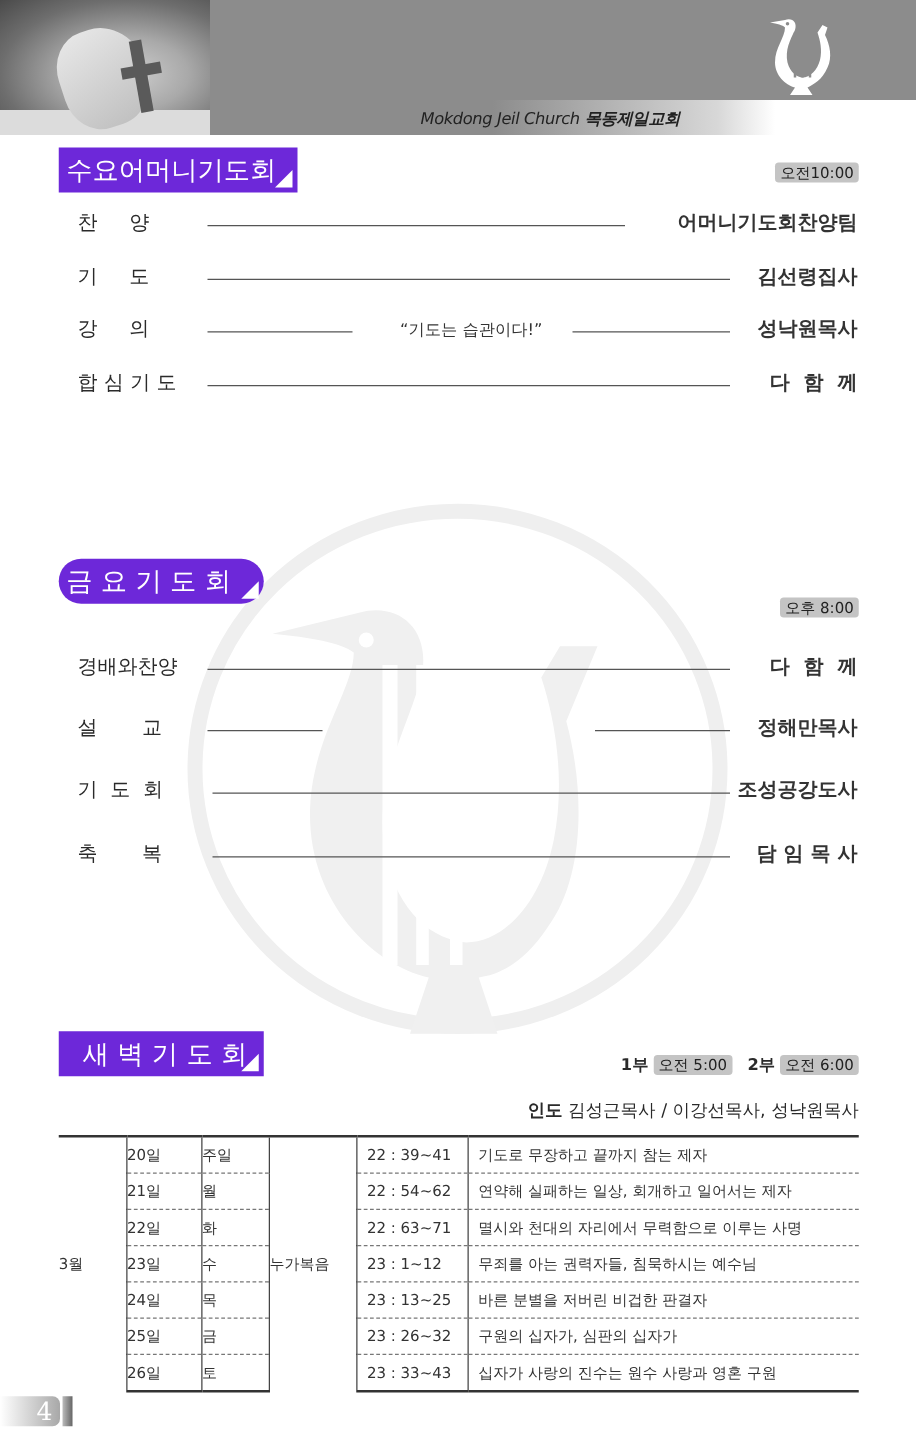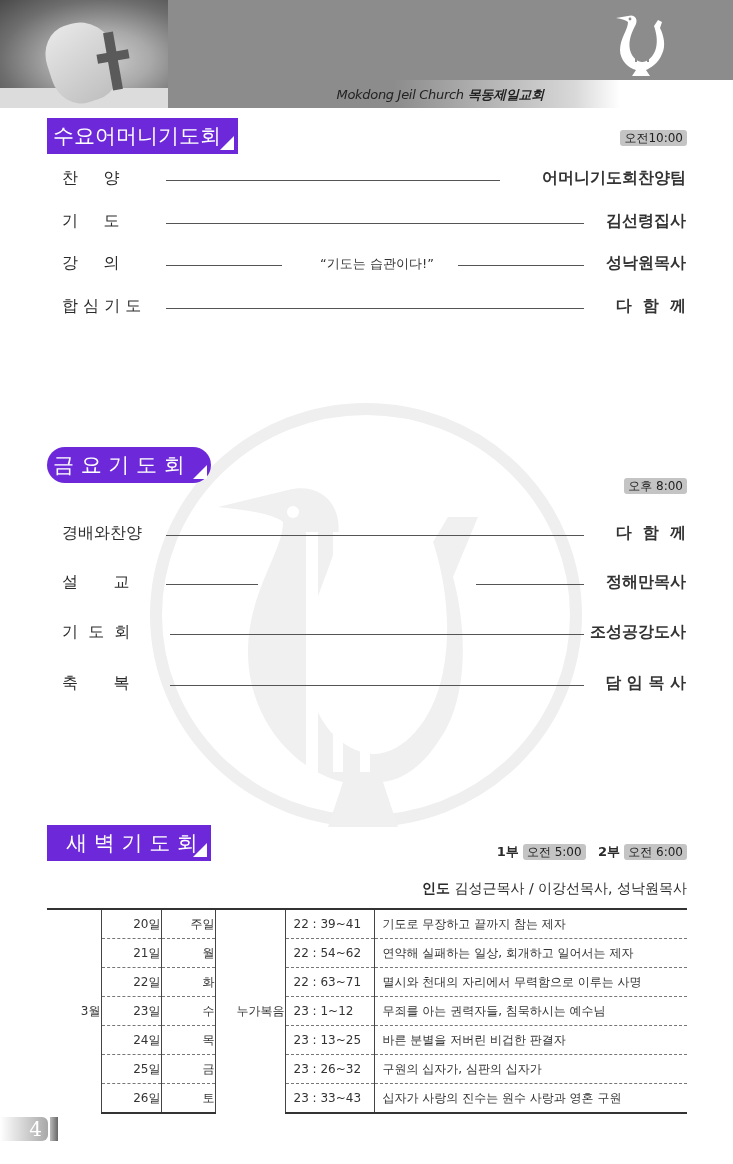--- a/index.html
+++ b/index.html
@@ -35,21 +35,21 @@
 
   
   .row { left: 62px; width: 624px; height: 24px; font-size: 16px; }
   .row .label { position: absolute; left: 0; top: 0; white-space: pre; color: #2a2a2a; }
   .row .line { position: absolute; height: 1px; background: #555; top: 12px; }
   .row .value { position: absolute; right: 0; top: 0; white-space: pre; color: #333; font-weight: bold; }
   .row .center { position: absolute; text-align: center; font-size: 13px; top: 2px; color: #333; white-space: nowrap; }
 
   
   table.sched { position: absolute; left: 47px; top: 908px; width: 640px; border-collapse: collapse; font-size: 12px; }
-  table.sched td { border-left: 1px solid #444; border-right: 1px solid #444; border-top: 1px dashed #777; height: 28px; padding: 0; text-align: right; color: #333; }
+  table.sched td { border-left: 1px solid #444; border-right: 1px solid #444; border-top: 1px dashed #777; height: 28px; padding: 0; text-align: left; color: #333; }
   table.sched tr:first-child td { border-top: 2px solid #333; }
   table.sched tr:last-child td { border-bottom: 2px solid #333; }
   table.sched td.first { border-left: none; }
   table.sched td.last { border-right: none; text-align: left; padding-left: 8px; }
   table.sched td.ref { text-align: left; padding-left: 8px; }
 
   .page-num { left: 0; top: 1117px; width: 48px; height: 24px; border-radius: 0 6px 6px 0;
     background: linear-gradient(90deg, #ffffff, #a8a8a8); color: #fff; font-family: "DejaVu Serif", serif; font-size: 20px; line-height: 24px; text-align: right; padding-right: 6px; box-sizing: border-box; }
   .page-tab { left: 50px; top: 1117px; width: 8px; height: 24px; background: linear-gradient(90deg, #bbb, #666); }
 </style>

